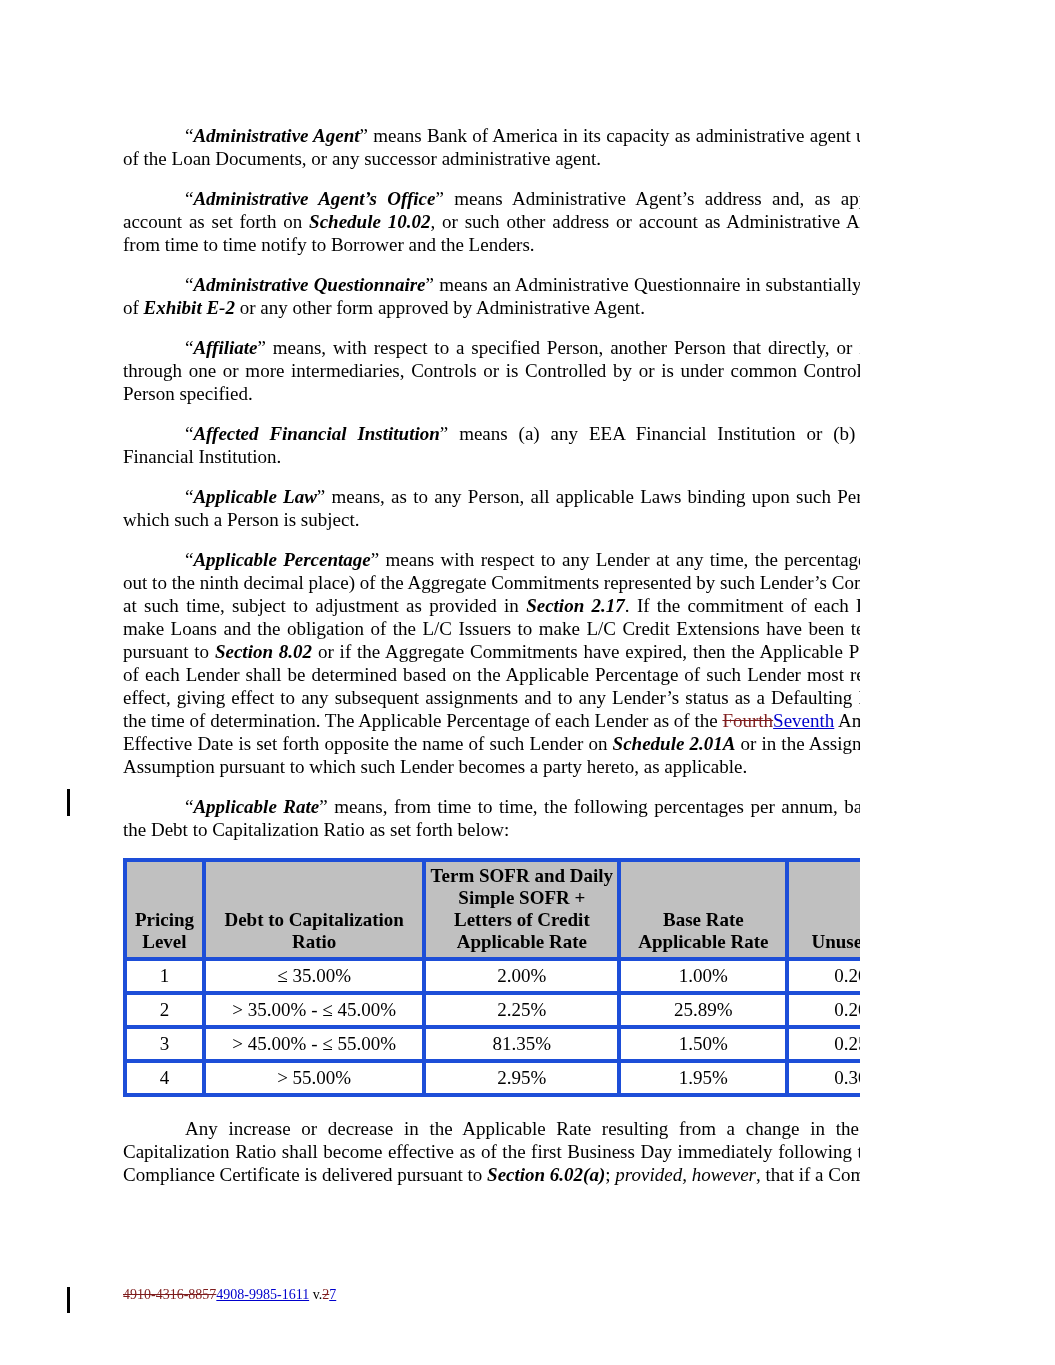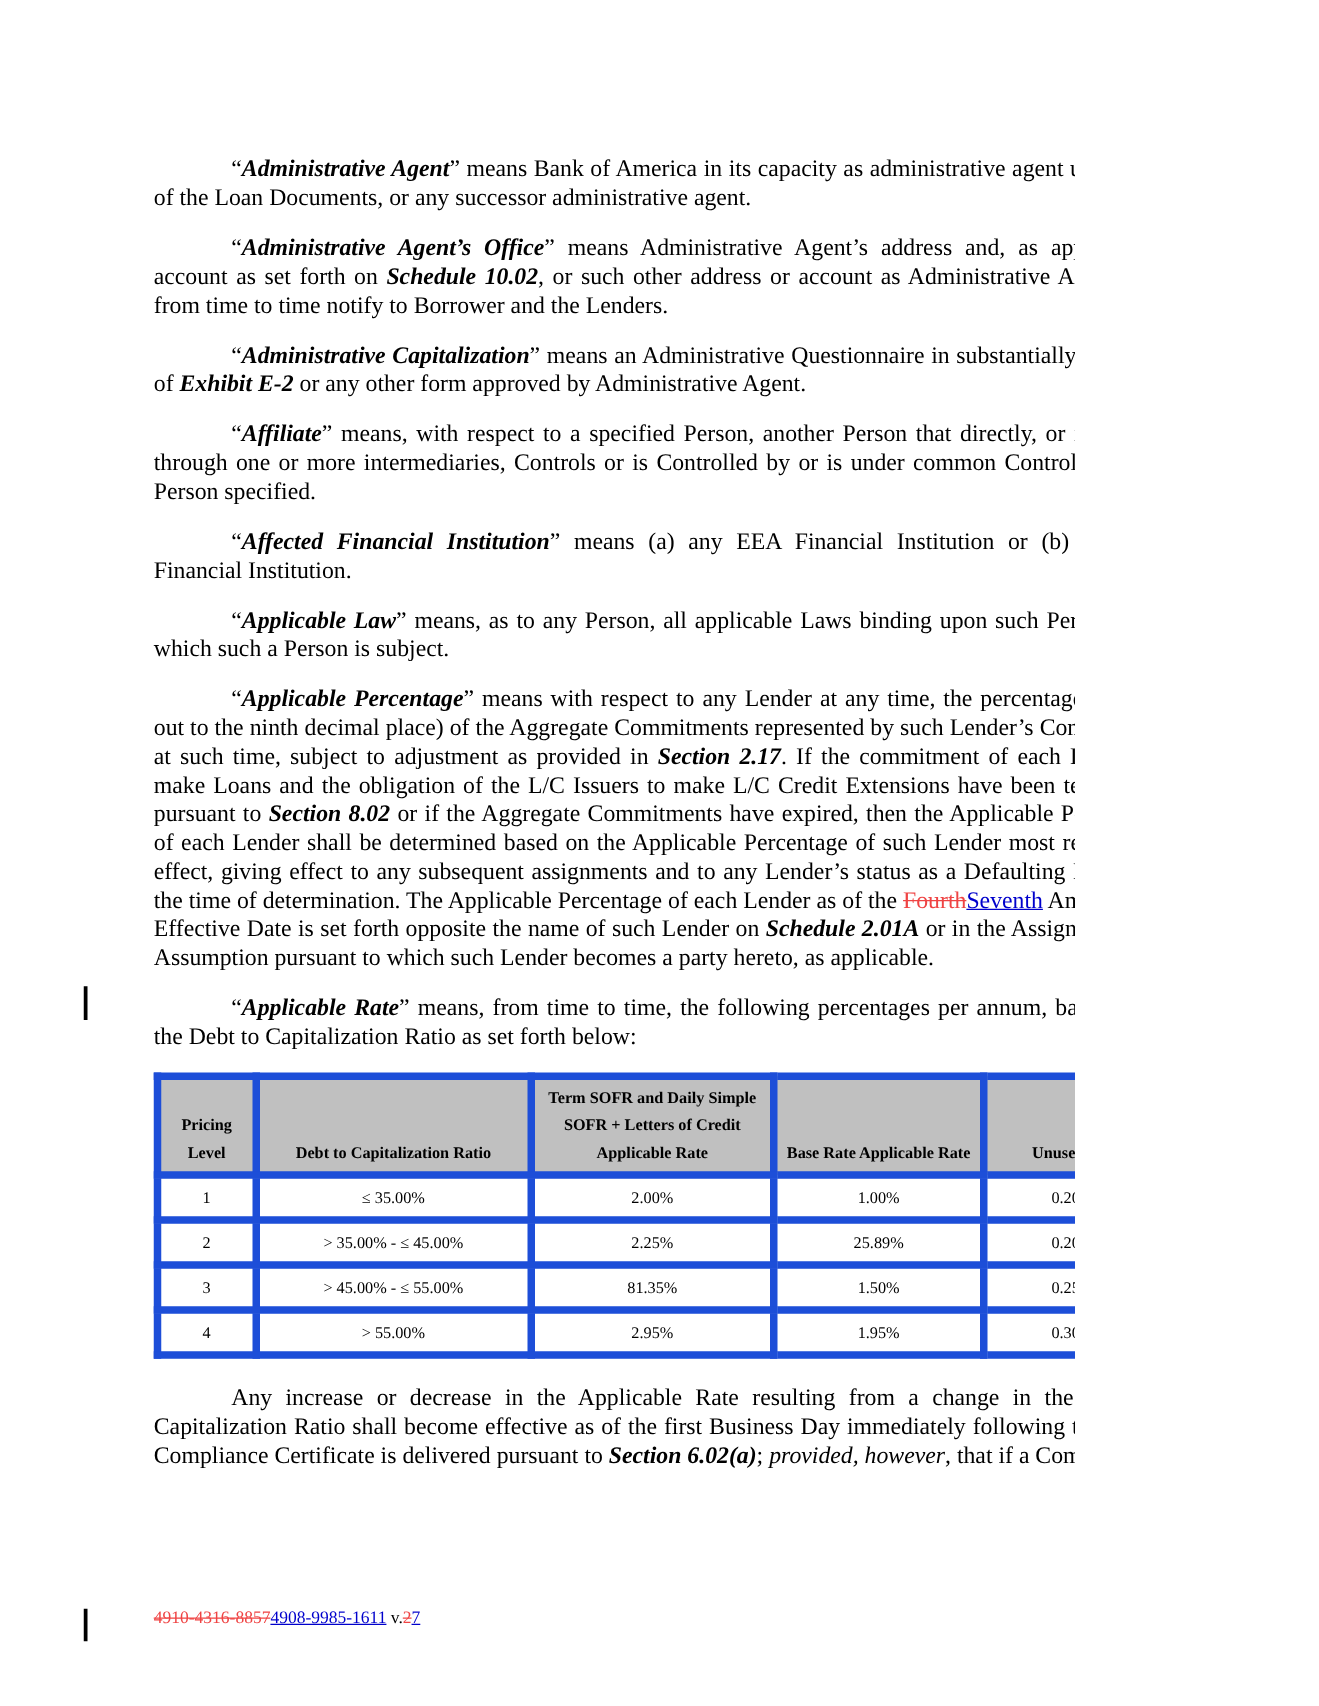--- a/index.html
+++ b/index.html
@@ -20,33 +20,33 @@
   }
   p.para {
     margin: 0 0 17px 0;
     font-size: 19px;
     line-height: 23px;
     text-align: justify;
     text-indent: 62px;
   }
   .bi { font-weight: bold; font-style: italic; }
   .it { font-style: italic; }
-  .del { color: #ef4444; text-decoration: line-through; }
+  .del { color: #7f1d1d; text-decoration: line-through; }
   .ins { color: #0000cc; text-decoration: underline; }
 
   table.rate-table {
     border-collapse: collapse;
     width: 100%;
     margin: 3px 0 20px 0;
     table-layout: fixed;
   }
   table.rate-table th, table.rate-table td {
-    border: 6px solid #1d4ed8;
+    border: 4px solid #1d4ed8;
     text-align: center;
-    font-size: 13px;
+    font-size: 19px;
   }
   table.rate-table th {
     background: #c0c0c0;
     vertical-align: bottom;
     font-weight: bold;
     line-height: 22px;
     padding: 3px 4px 4px 4px;
   }
   table.rate-table thead tr { border-bottom: 3px solid #000000; }
   table.rate-table td {
@@ -91,21 +91,21 @@
 
   <div class="change-bar bar-1"></div>
   <div class="change-bar bar-2"></div>
 
   <div class="content">
 
     <p class="para"><span>“</span><span class="bi">Administrative Agent</span><span>” means Bank of America in its capacity as administrative agent under any of the Loan Documents, or any successor administrative agent.</span></p>
 
     <p class="para"><span>“</span><span class="bi">Administrative Agent’s Office</span><span>” means Administrative Agent’s address and, as appropriate, account as set forth on </span><span class="bi">Schedule 10.02</span><span>, or such other address or account as Administrative Agent may from time to time notify to Borrower and the Lenders.</span></p>
 
-    <p class="para"><span>“</span><span class="bi">Administrative Capitalization</span><span>” means an Administrative Questionnaire in substantially the form of </span><span class="bi">Exhibit E-2</span><span> or any other form approved by Administrative Agent.</span></p>
+    <p class="para"><span>“</span><span class="bi">Administrative Questionnaire</span><span>” means an Administrative Questionnaire in substantially the form of </span><span class="bi">Exhibit E-2</span><span> or any other form approved by Administrative Agent.</span></p>
 
     <p class="para"><span>“</span><span class="bi">Affiliate</span><span>” means, with respect to a specified Person, another Person that directly, or indirectly through one or more intermediaries, Controls or is Controlled by or is under common Control with the Person specified.</span></p>
 
     <p class="para"><span>“</span><span class="bi">Affected Financial Institution</span><span>” means (a) any EEA Financial Institution or (b) any UK Financial Institution.</span></p>
 
 
 
     <p class="para"><span>“</span><span class="bi">Applicable Law</span><span>” means, as to any Person, all applicable Laws binding upon such Person or to which such a Person is subject.</span></p>
 
     <p class="para"><span>“</span><span class="bi">Applicable Percentage</span><span>” means with respect to any Lender at any time, the percentage (carried out to the ninth decimal place) of the Aggregate Commitments represented by such Lender’s Commitment at such time, subject to adjustment as provided in </span><span class="bi">Section 2.17</span><span>. If the commitment of each Lender to make Loans and the obligation of the L/C Issuers to make L/C Credit Extensions have been terminated pursuant to </span><span class="bi">Section 8.02</span><span> or if the Aggregate Commitments have expired, then the Applicable Percentage of each Lender shall be determined based on the Applicable Percentage of such Lender most recently in effect, giving effect to any subsequent assignments and to any Lender’s status as a Defaulting Lender at the time of determination. The Applicable Percentage of each Lender as of the </span><span class="del">Fourth</span><span class="ins">Seventh</span><span> Amendment Effective Date is set forth opposite the name of such Lender on </span><span class="bi">Schedule 2.01A</span><span> or in the Assignment and Assumption pursuant to which such Lender becomes a party hereto, as applicable.</span></p>

